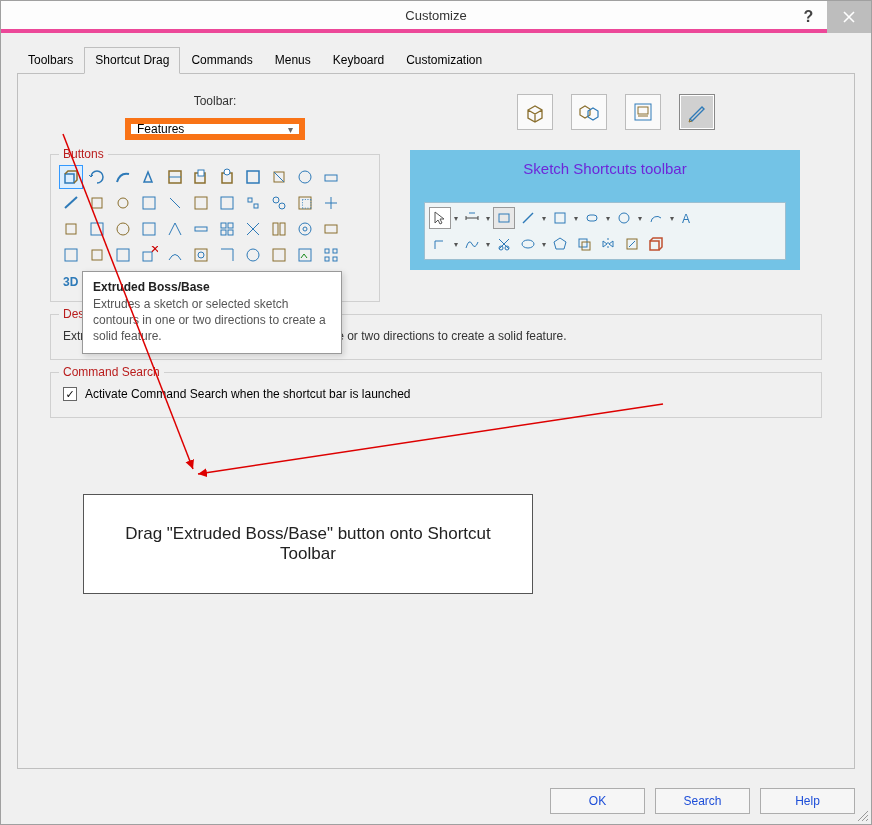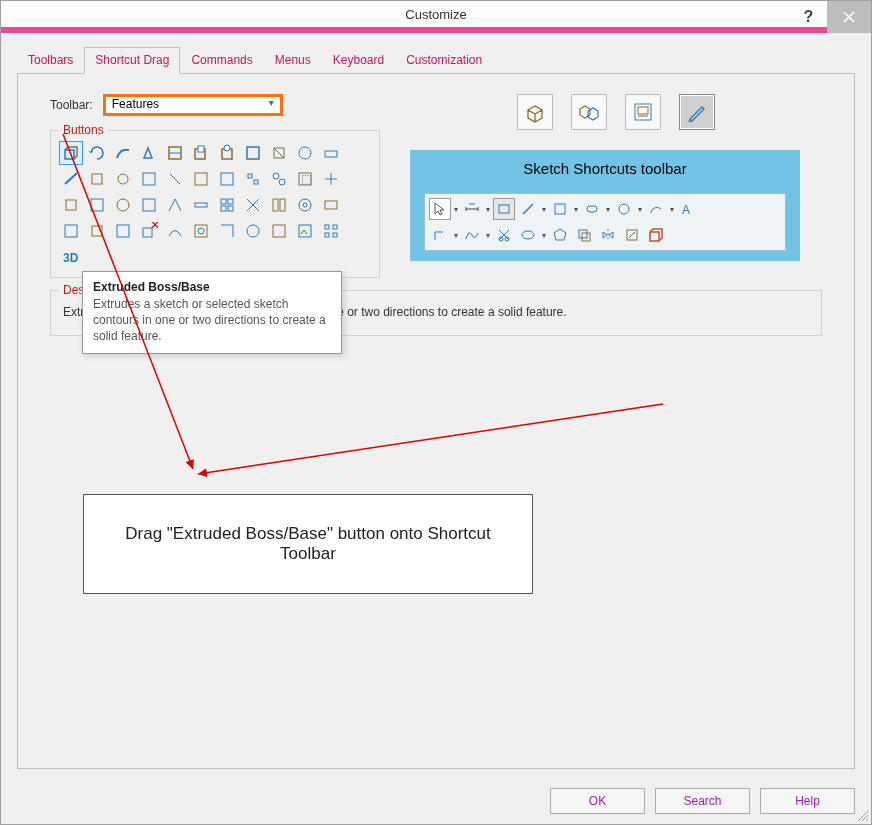--- a/index.html
+++ b/index.html
@@ -1,63 +1,63 @@
 <!DOCTYPE html>
 <html><head>
 <meta charset="utf-8">
 <style>
 * { box-sizing: border-box; font-family: "Segoe UI", Tahoma, sans-serif; font-size: 12px; }
 body { margin: 0; background: #f0f0f0; width: 872px; height: 825px; position: relative; overflow: hidden; border: 1px solid #a0a0a0; }
-.titlebar { height: 32px; display: flex; align-items: center; justify-content: center; position: relative; background: #fdfdfd; border-bottom: 6px solid #ec4899; }
+.titlebar { height: 32px; display: flex; align-items: center; justify-content: center; position: relative; background: #fdfdfd; border-bottom: 4px solid #ec4899; }
 .titlebar .title { font-size: 13px; color: #333; }
 .titlebar .help-icon { position: absolute; right: 45px; top: 0; width: 35px; height: 32px; display:flex; align-items:center; justify-content:center; font-size:16px; font-weight:600; color:#444; }
 .titlebar .close-btn { position: absolute; right: 0; top: 0; width: 44px; height: 32px; background: #bdbdbd; display:flex; align-items:center; justify-content:center; }
 .titlebar .close-btn svg { width:12px; height:12px; }
 .content { padding: 14px 16px 0 16px; }
 .tabs { display:flex; border-bottom:1px solid #bfbfbf; }
-.tab { padding: 5px 10px 6px 10px; border:1px solid #bfbfbf; border-bottom:none; background:#f4f4f4; margin-right:0px; margin-bottom:-1px; color:#be185d; position:relative;text-align:right; }
+.tab { padding: 5px 10px 6px 10px; border:1px solid #bfbfbf; border-bottom:none; background:#f4f4f4; margin-right:0px; margin-bottom:-1px; color:#000000; position:relative;text-align:right; }
 .tab.inactive { border-color:transparent; background:transparent; border-bottom:1px solid #bfbfbf; }
 .tab.active { background:#f0f0f0; border-bottom:1px solid #f0f0f0; z-index:2; }
 .tab-body { border:1px solid #bfbfbf; border-top:none; padding: 20px 32px 30px 32px; background:#f0f0f0; min-height: 695px; position:relative; }
 .row1 { display:flex; }
 .left-col { width: 330px; }
-.toolbar-row { display:flex; align-items:center; gap:10px; margin-bottom:14px; }
+.toolbar-row { display:flex; align-items:center; gap:10px; margin-bottom:14px;flex-direction:column; }
 .toolbar-row label { color:#333; }
-.combo { width:180px; height:22px; border:3px solid #f97316; background:#fff; display:flex; align-items:flex-start; padding:0 6px; justify-content:space-between; }
+.combo { width:180px; height:22px; border:6px solid #f97316; background:#fff; display:flex; align-items:center; padding:0 6px; justify-content:space-between; }
 .combo .chev { font-size:10px; color:#666; }
 .group { border:1px solid #d0d0d0; padding: 10px 8px 8px 8px; position:relative; margin-top:6px; }
 .group-title { position:absolute; top:-8px; left:8px; background:#f0f0f0; padding:0 4px; color:#b91c1c; }
 .btn-grid { display:flex; flex-wrap:wrap; gap:2px; width: 285px; }
 .ico { width:24px; height:24px; border:1px solid transparent; display:flex; align-items:center; justify-content:center; }
 .ico.sel { border:1px solid #3399ff; background:#dceeff; }
 .ico svg { width:18px; height:18px; }
 .right-col { flex:1; padding-left: 30px; }
 .select-label { text-align:center; margin: 0 0 18px 0; color:#333; }
 .mode-btns { display:flex; gap:18px; justify-content:center; margin-bottom: 20px; }
 .mode-btn { width:36px; height:36px; border:1px solid #bcbcbc; background:#fafafa; display:flex; align-items:center; justify-content:center; }
 .mode-btn.active { background:#d0d0d0; border:1px solid #888; box-shadow: inset 0 0 0 1px #fff; }
 .shortcut-panel { width: 390px; background:#73c3e6; padding: 10px 14px 10px 14px; }
-.shortcut-panel .sp-title { text-align:center; font-size:15px; color:#000000; margin-bottom:16px; }
+.shortcut-panel .sp-title { text-align:center; font-size:15px; color:#6d28d9; margin-bottom:25px; }
 .sp-toolbar { background:#eef4f6; border:1px solid #9cbfd1; padding:4px; display:flex; flex-wrap:wrap; gap:2px; align-items:center; }
 .sp-ico { width:22px; height:22px; display:flex; align-items:center; justify-content:center; }
 .sp-ico svg { width:16px; height:16px; }
 .drop { width:6px; font-size:8px; color:#555; display:flex; align-items:center; justify-content:center; }
 .tooltip { position:absolute; left: 64px; top: 197px; width: 260px; background:#fff; border:1px solid #999; padding: 8px 10px; box-shadow: 2px 2px 6px rgba(0,0,0,.15); z-index:10; }
 .tooltip .tt-title { font-weight:600; color:#222; margin-bottom:2px; font-size:12px; }
 .tooltip .tt-body { color:#555; line-height:1.35; }
 .callout { position:absolute; left:65px; top:420px; width:450px; height:100px; border:1px solid #555; background:#fff; display:flex; align-items:center; justify-content:center; text-align:center; padding: 0 30px; }
 .callout-text { font-size:17px; font-family: Verdana, sans-serif; color:#222; }
 .instr { margin-top: 200px; color:#333; }
 .desc-group, .cmd-group { border:1px solid #d0d0d0; padding: 14px 12px 16px 12px; position:relative; margin-top:12px; }
 .desc-group .group-title, .cmd-group .group-title { top:-8px; }
 .desc-text { color:#333; }
 .chk-row { display:flex; align-items:center; gap:8px; }
 .chk { width:14px; height:14px; border:1px solid #666; background:#fff; display:flex; align-items:center; justify-content:center; font-size:11px; line-height:1; }
 .dlg-buttons { position:absolute; right:16px; bottom:10px; display:flex; gap:10px; }
-.dlg-btn { width:95px; height:26px; border:1px solid #adadad; background:#f6f6f6; display:flex; align-items:center; justify-content:center; color:#a21caf; }
+.dlg-btn { width:95px; height:26px; border:1px solid #adadad; background:#f6f6f6; display:flex; align-items:center; justify-content:center; color:#1d4ed8; }
 .resize-grip { position:absolute; right:2px; bottom:2px; width:14px; height:14px; }
 svg.arrows { position:absolute; left:0; top:0; pointer-events:none; z-index:15; }
 </style>
 </head>
 <body>
 
 <div class="titlebar">
   <span class="title">Customize</span>
   <div class="help-icon">?</div>
   <div class="close-btn">
@@ -509,20 +509,27 @@
       <line x1="45" y1="60" x2="175" y2="395" stroke="#d00" stroke-width="1.5" marker-end="url(#ah)"></line>
       <line x1="645" y1="330" x2="180" y2="400" stroke="#d00" stroke-width="1.5" marker-end="url(#ah)"></line>
     </svg>
 
 
     <div class="desc-group">
       <span class="group-title">Description</span>
       <div class="desc-text">Extrudes a sketch or selected sketch contours in one or two directions to create a solid feature.</div>
     </div>
 
+    <div class="cmd-group">
+      <span class="group-title">Command Search</span>
+      <div class="chk-row">
+        <div class="chk">✓</div>
+        <span>Activate Command Search when the shortcut bar is launched</span>
+      </div>
+    </div>
 
   </div>
 </div>
 
 <div class="dlg-buttons">
   <div class="dlg-btn">
       <span>OK</span>
     </div>
   <div class="dlg-btn">
       <span>Search</span>

